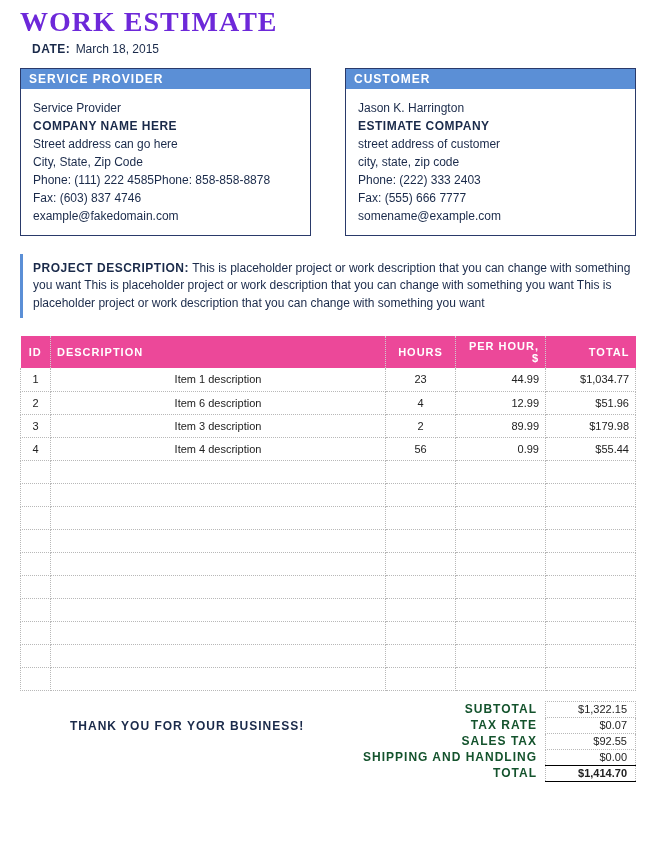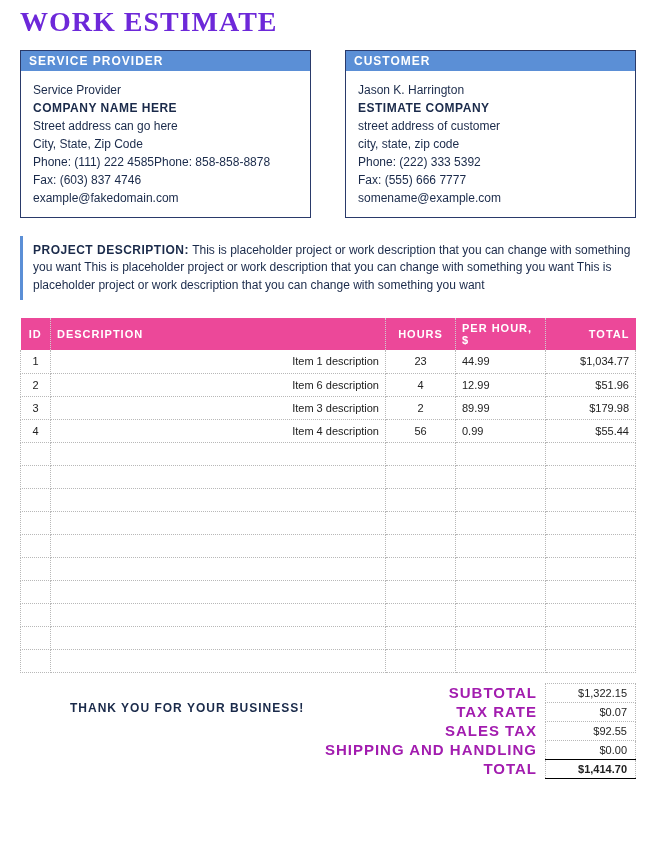--- a/index.html
+++ b/index.html
@@ -65,61 +65,65 @@
   table.items thead th:last-child { border-right: none; }
   table.items td {
     border-right: 1px dotted #b8b8b8;
     border-bottom: 1px dotted #b8b8b8;
     padding: 4px 6px;
     height: 23px;
     color: #222;
   }
   table.items td:first-child { border-left: 1px dotted #b8b8b8; }
   .col-id { width: 30px; text-align: center; }
-  .col-desc { text-align: right; }
+  .col-desc { text-align: center; }
   .col-hours { width: 70px; text-align: center; }
-  .col-rate { width: 90px; text-align: left; margin-top: 46px; }
+  .col-rate { width: 90px; text-align: right; margin-top: 46px; }
   .col-total { width: 90px; text-align: right; }
   thead .col-desc { text-align: left; }
   .totals-area {
     display: flex;
     margin-top: 10px;
     align-items: flex-start;
   }
   .thank-you {
     flex: 1;
     font-weight: bold;
     letter-spacing: 1px;
     color: #1a2a4a;
     padding-top: 18px;
     padding-left: 50px;
   }
   .totals-table { border-collapse: collapse; }
   .totals-table td { padding: 1px 8px; text-align: right; }
-  .totals-table .t-label { font-weight: bold; letter-spacing: 1px; color: #a21caf; font-size: 15px; }
+  .totals-table .t-label { font-weight: bold; letter-spacing: 1px; color: #14532d; font-size: 12px; }
   .totals-table .t-value {
     width: 90px;
     border: 1px dotted #b8b8b8;
     font-size: 11px;
     color: #222;
     margin-top: 16px;
   }
   .totals-table tr.grand td.t-value {
     border-top: 1px solid #000;
     border-bottom: 1px solid #000;
     font-weight: bold;
   }
   .totals-table tr.grand td.t-label { font-weight: bold; }
 </style>
 </head>
 <body>
 
 <div class="doc-title">WORK ESTIMATE</div>
 
 <div class="header-meta">
+  <div>
+    <span class="label">DATE:</span>
+    <span class="value">March 18, 2015</span>
+  </div>
 </div>
 
 <div class="boxes">
   <div class="info-box">
     <div class="info-box-header">SERVICE PROVIDER</div>
     <div class="info-box-body">
       <div>Service Provider</div>
       <div class="company">COMPANY NAME HERE</div>
       <div>Street address can go here</div>
       <div>City, State, Zip Code</div>
@@ -128,21 +132,21 @@
       <div>example@fakedomain.com</div>
     </div>
   </div>
   <div class="info-box">
     <div class="info-box-header">CUSTOMER</div>
     <div class="info-box-body">
       <div>Jason K. Harrington</div>
       <div class="company">ESTIMATE COMPANY</div>
       <div>street address of customer</div>
       <div>city, state, zip code</div>
-      <div>Phone: (222) 333 5392</div>
+      <div>Phone: (222) 333 2403</div>
       <div>Fax: (555) 666 7777</div>
       <div>somename@example.com</div>
     </div>
   </div>
 </div>
 
 <div class="proj-desc">
   <span class="label">PROJECT DESCRIPTION:</span>
   <span>This is placeholder project or work description that you can change with something you want This is placeholder project or work description that you can change with something you want This is placeholder project or work description that you can change with something you want</span>
 </div>

